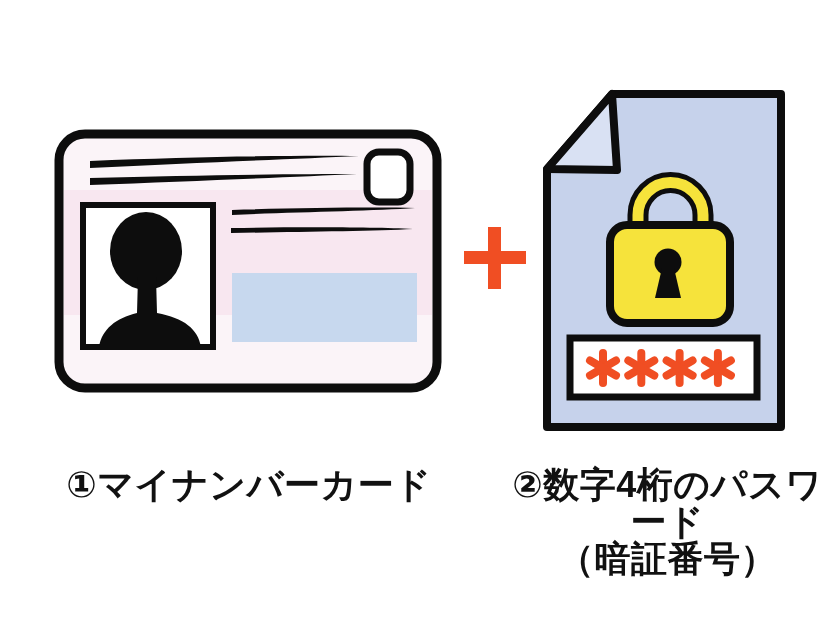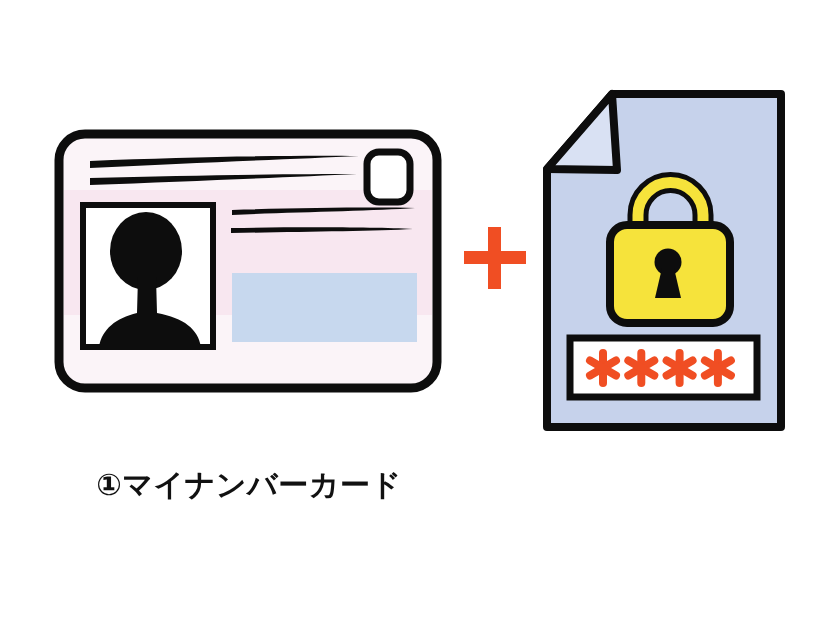--- a/index.html
+++ b/index.html
@@ -40,21 +40,21 @@
   .doc-body{fill:var(--document-body);stroke:var(--outline);stroke-width:8;stroke-linejoin:round;}
   .doc-fold{fill:var(--document-fold);stroke:var(--outline);stroke-width:8;stroke-linejoin:round;}
   .shackle-outer{fill:none;stroke:var(--outline);stroke-width:21;}
   .shackle-inner{fill:none;stroke:var(--lock-yellow);stroke-width:11;}
   .lock-body{fill:var(--lock-yellow);stroke:var(--outline);stroke-width:8;}
   .keyhole{fill:var(--outline);}
   .pw-field{fill:var(--field-background);stroke:var(--outline);stroke-width:7;}
   .asterisks line{stroke:var(--accent-orange);stroke-width:8;stroke-linecap:round;}
 
   
-  .caption{position:absolute;color:var(--text-color);font-weight:700;font-size:30px;line-height:37px;text-align:center;letter-spacing:0.5px;}
+  .caption{position:absolute;color:var(--text-color);font-weight:700;font-size:36px;line-height:37px;text-align:center;letter-spacing:0.5px;}
   .caption-card{left:54px;top:466px;width:390px;}
   .caption-password{left:495px;top:466px;width:345px;}
 </style>
 </head>
 <body>
 
 <div class="canvas">
 
   <svg class="card-svg" viewBox="0 0 390 266" aria-hidden="true">
     <rect class="card-outline" x="5" y="5" width="378" height="254" rx="26"></rect>
@@ -106,14 +106,18 @@
         </g>
         <g transform="translate(175.89999999999998,279)">
           <line y1="-15" y2="15" transform="rotate(0)"></line>
           <line y1="-15" y2="15" transform="rotate(60)"></line>
           <line y1="-15" y2="15" transform="rotate(120)"></line>
         </g>
       </g>
   </svg>
 
   <div class="caption caption-card">①マイナンバーカード</div>
+  <div class="caption caption-password">
+    <div>②数字4桁のパスワード</div>
+    <div>（暗証番号）</div>
+  </div>
 
 </div>
 
 </body></html>

